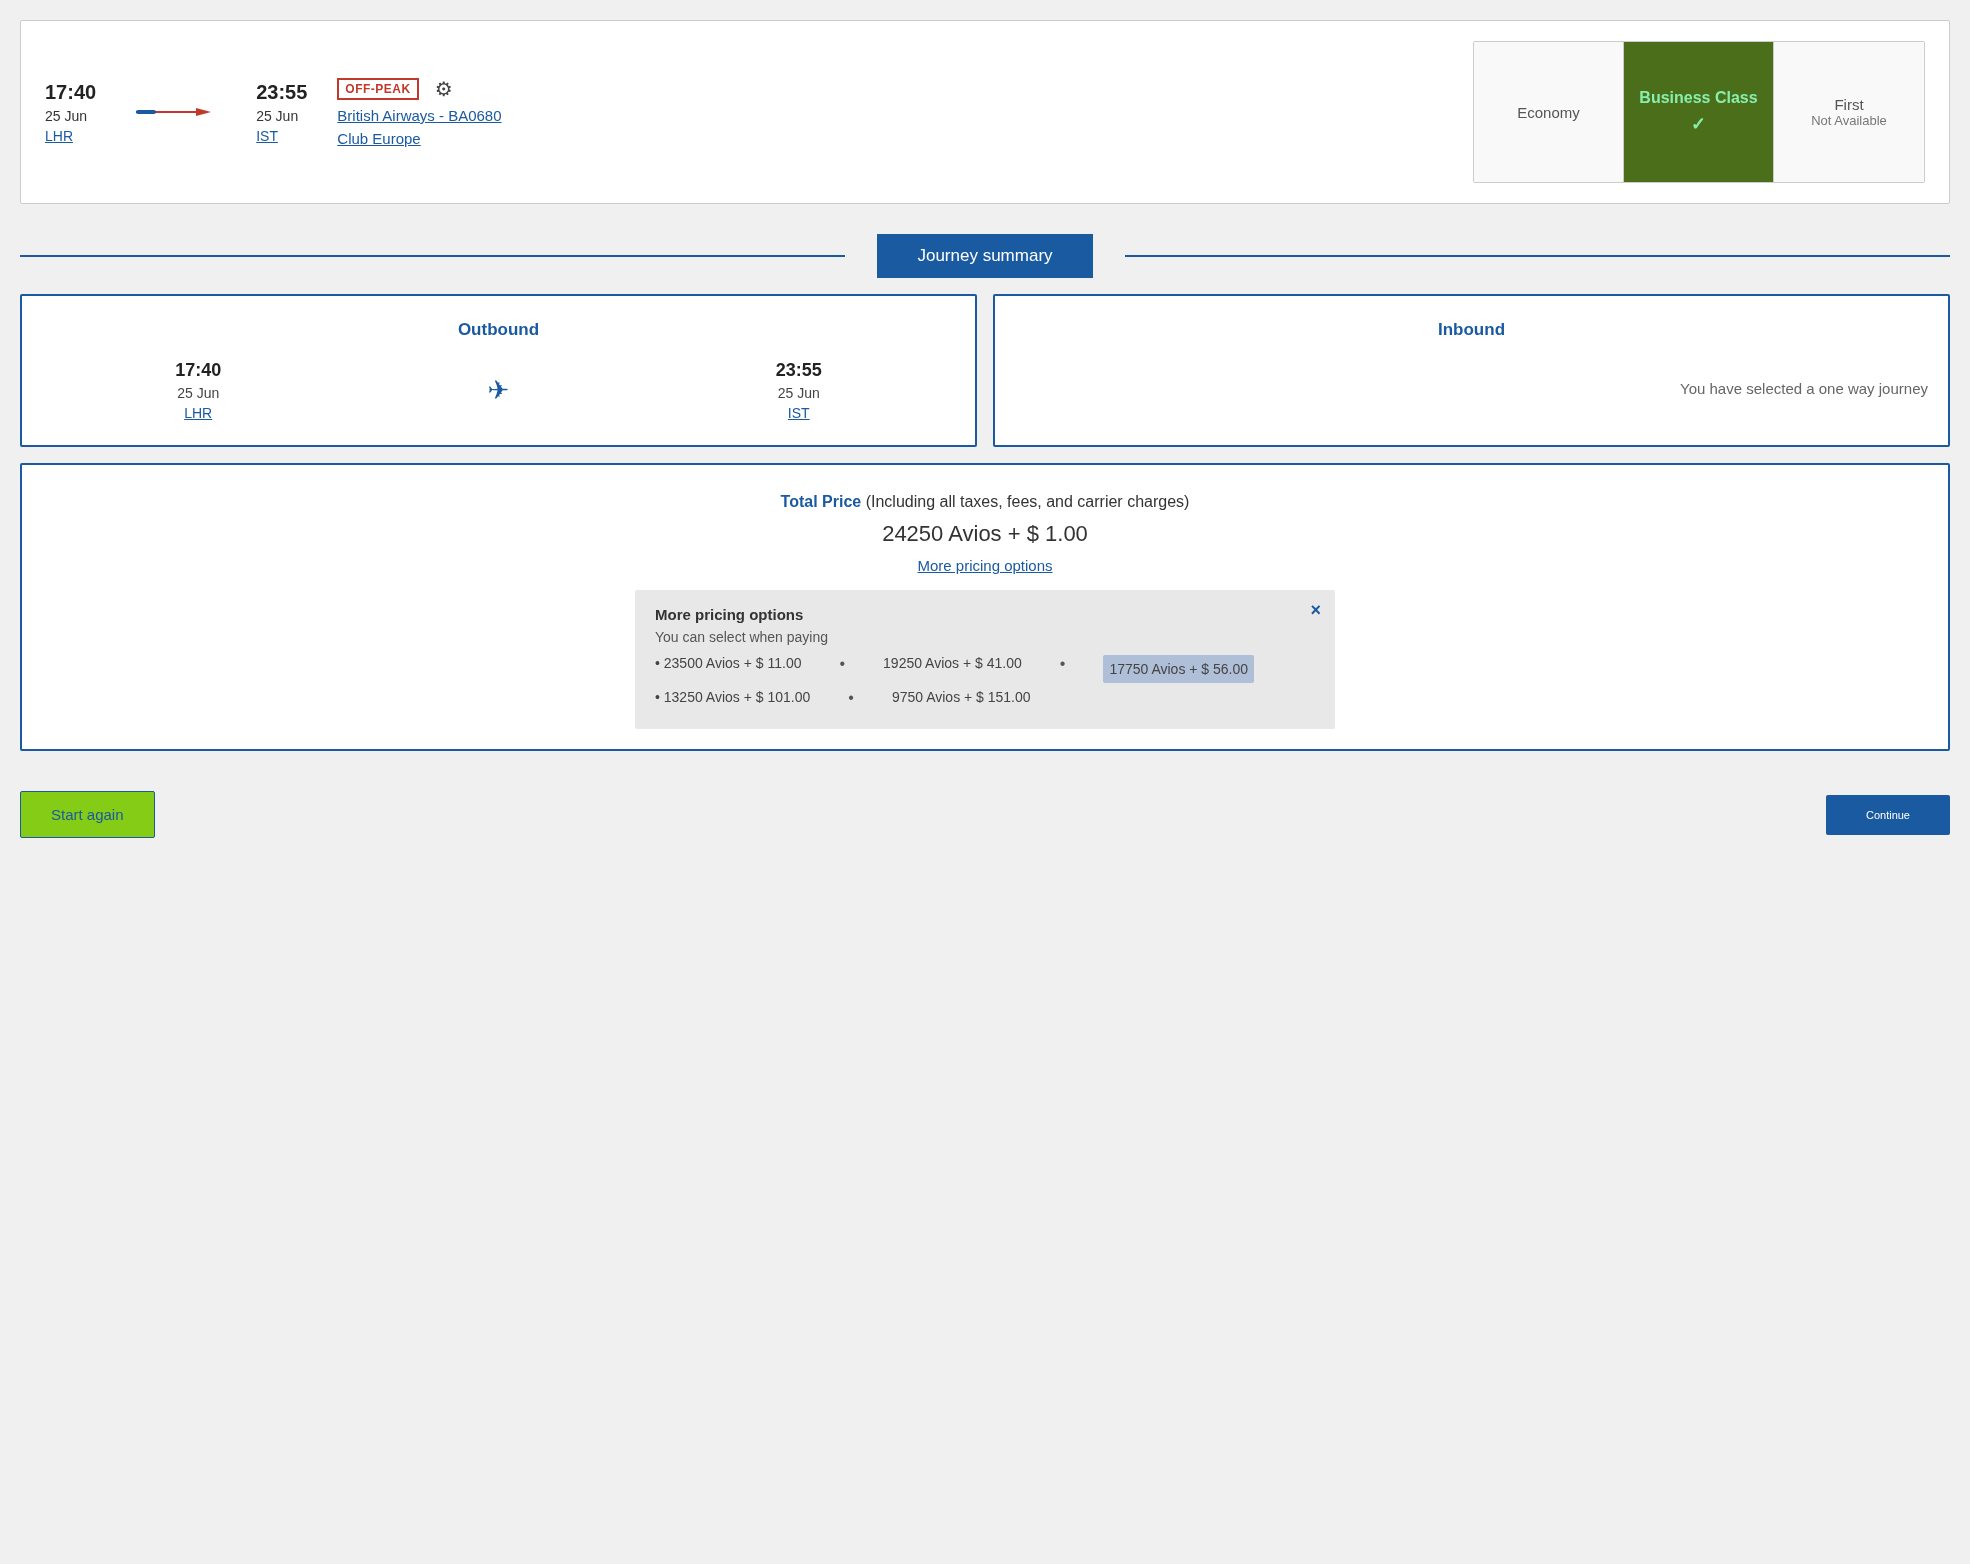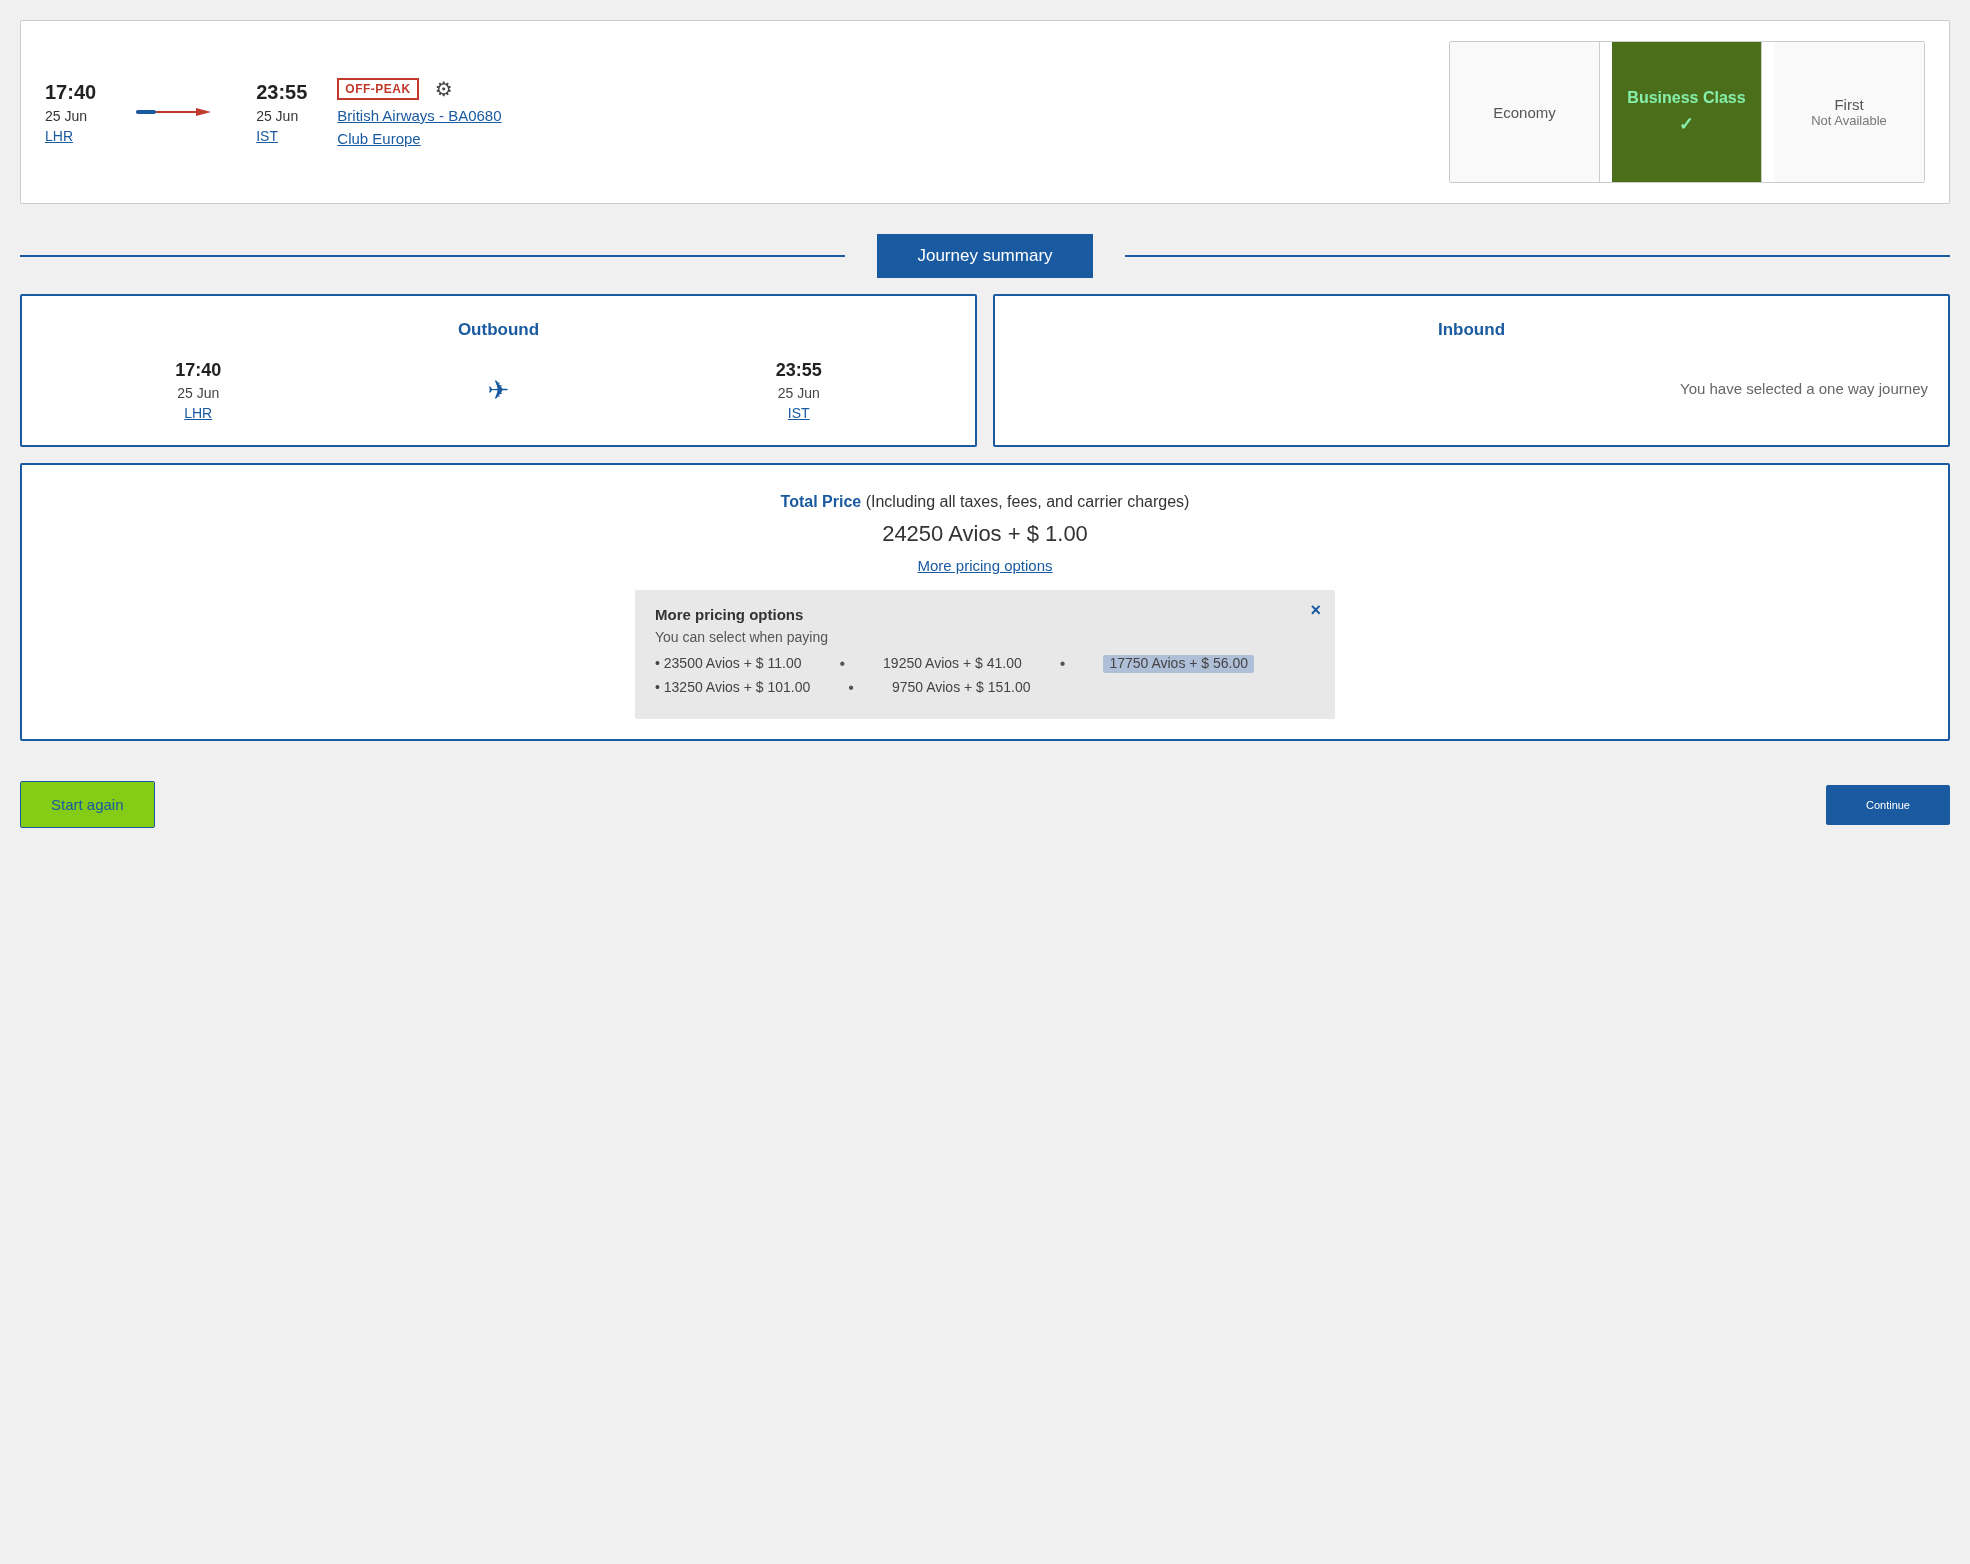--- a/index.html
+++ b/index.html
@@ -85,21 +85,21 @@
       font-size: 15px;
     }
     .flight-meta {
       font-size: 14px;
       color: #444;
     }
 
     
     .cabin-options {
       display: flex;
-      gap: 12px;
+      gap: 0;
       border: 1px solid #ccc;
       border-radius: 2px;
       overflow: hidden;
     }
     .cabin-option {
       width: 150px;
       height: 140px;
       display: flex;
       flex-direction: column;
       align-items: center;
@@ -261,21 +261,21 @@
       display: flex;
       gap: 30px;
       margin-bottom: 6px;
     }
     .pricing-item {
       font-size: 14px;
       color: #444;
     }
     .pricing-item.highlighted {
       background: #b0bfd8;
-      padding: 0 6px;
+      padding: 6px 6px;
       border-radius: 2px;
     }
     .close-btn {
       position: absolute;
       top: 10px;
       right: 14px;
       color: #1a5aa0;
       font-size: 18px;
       cursor: pointer;
       font-weight: bold;

